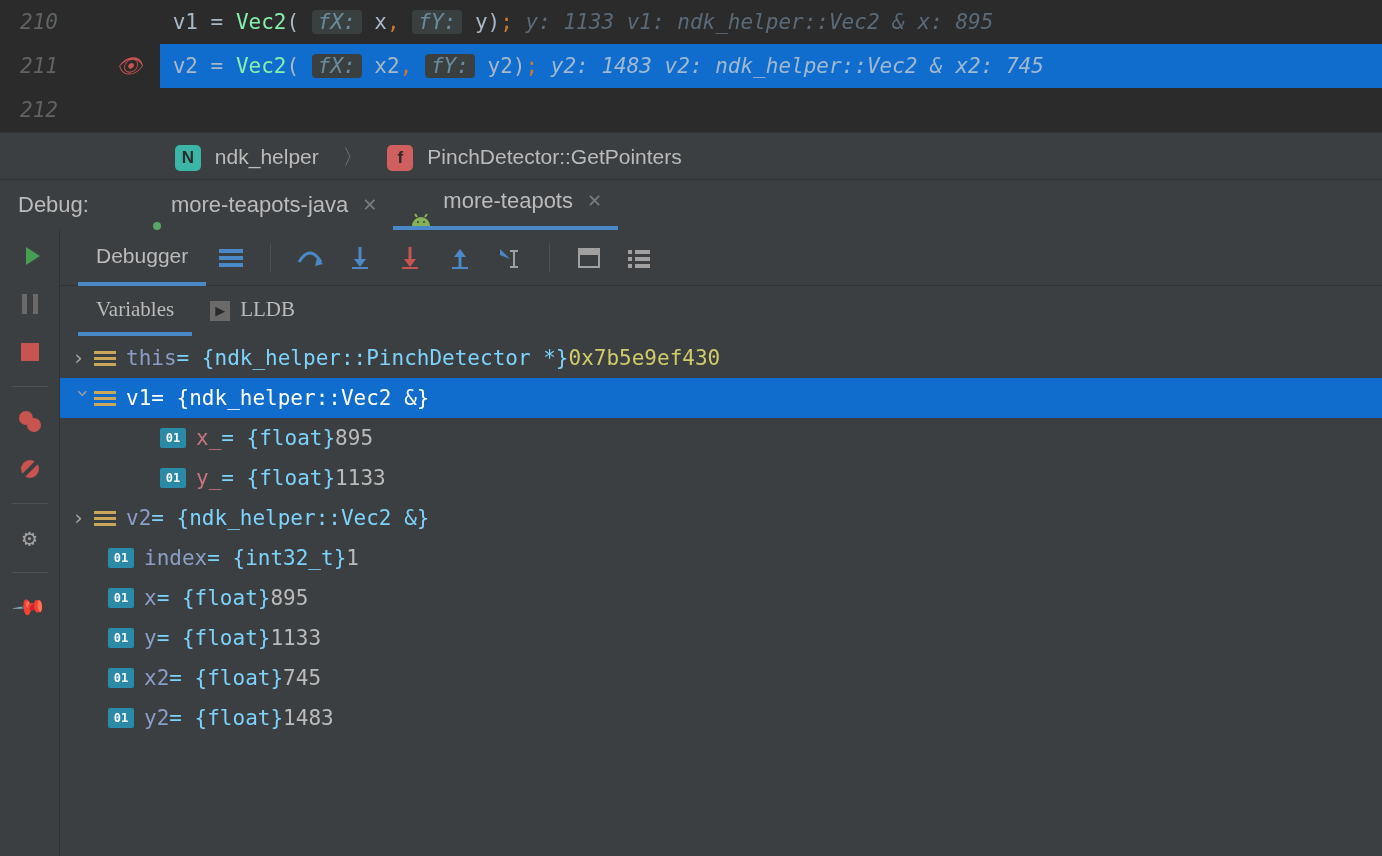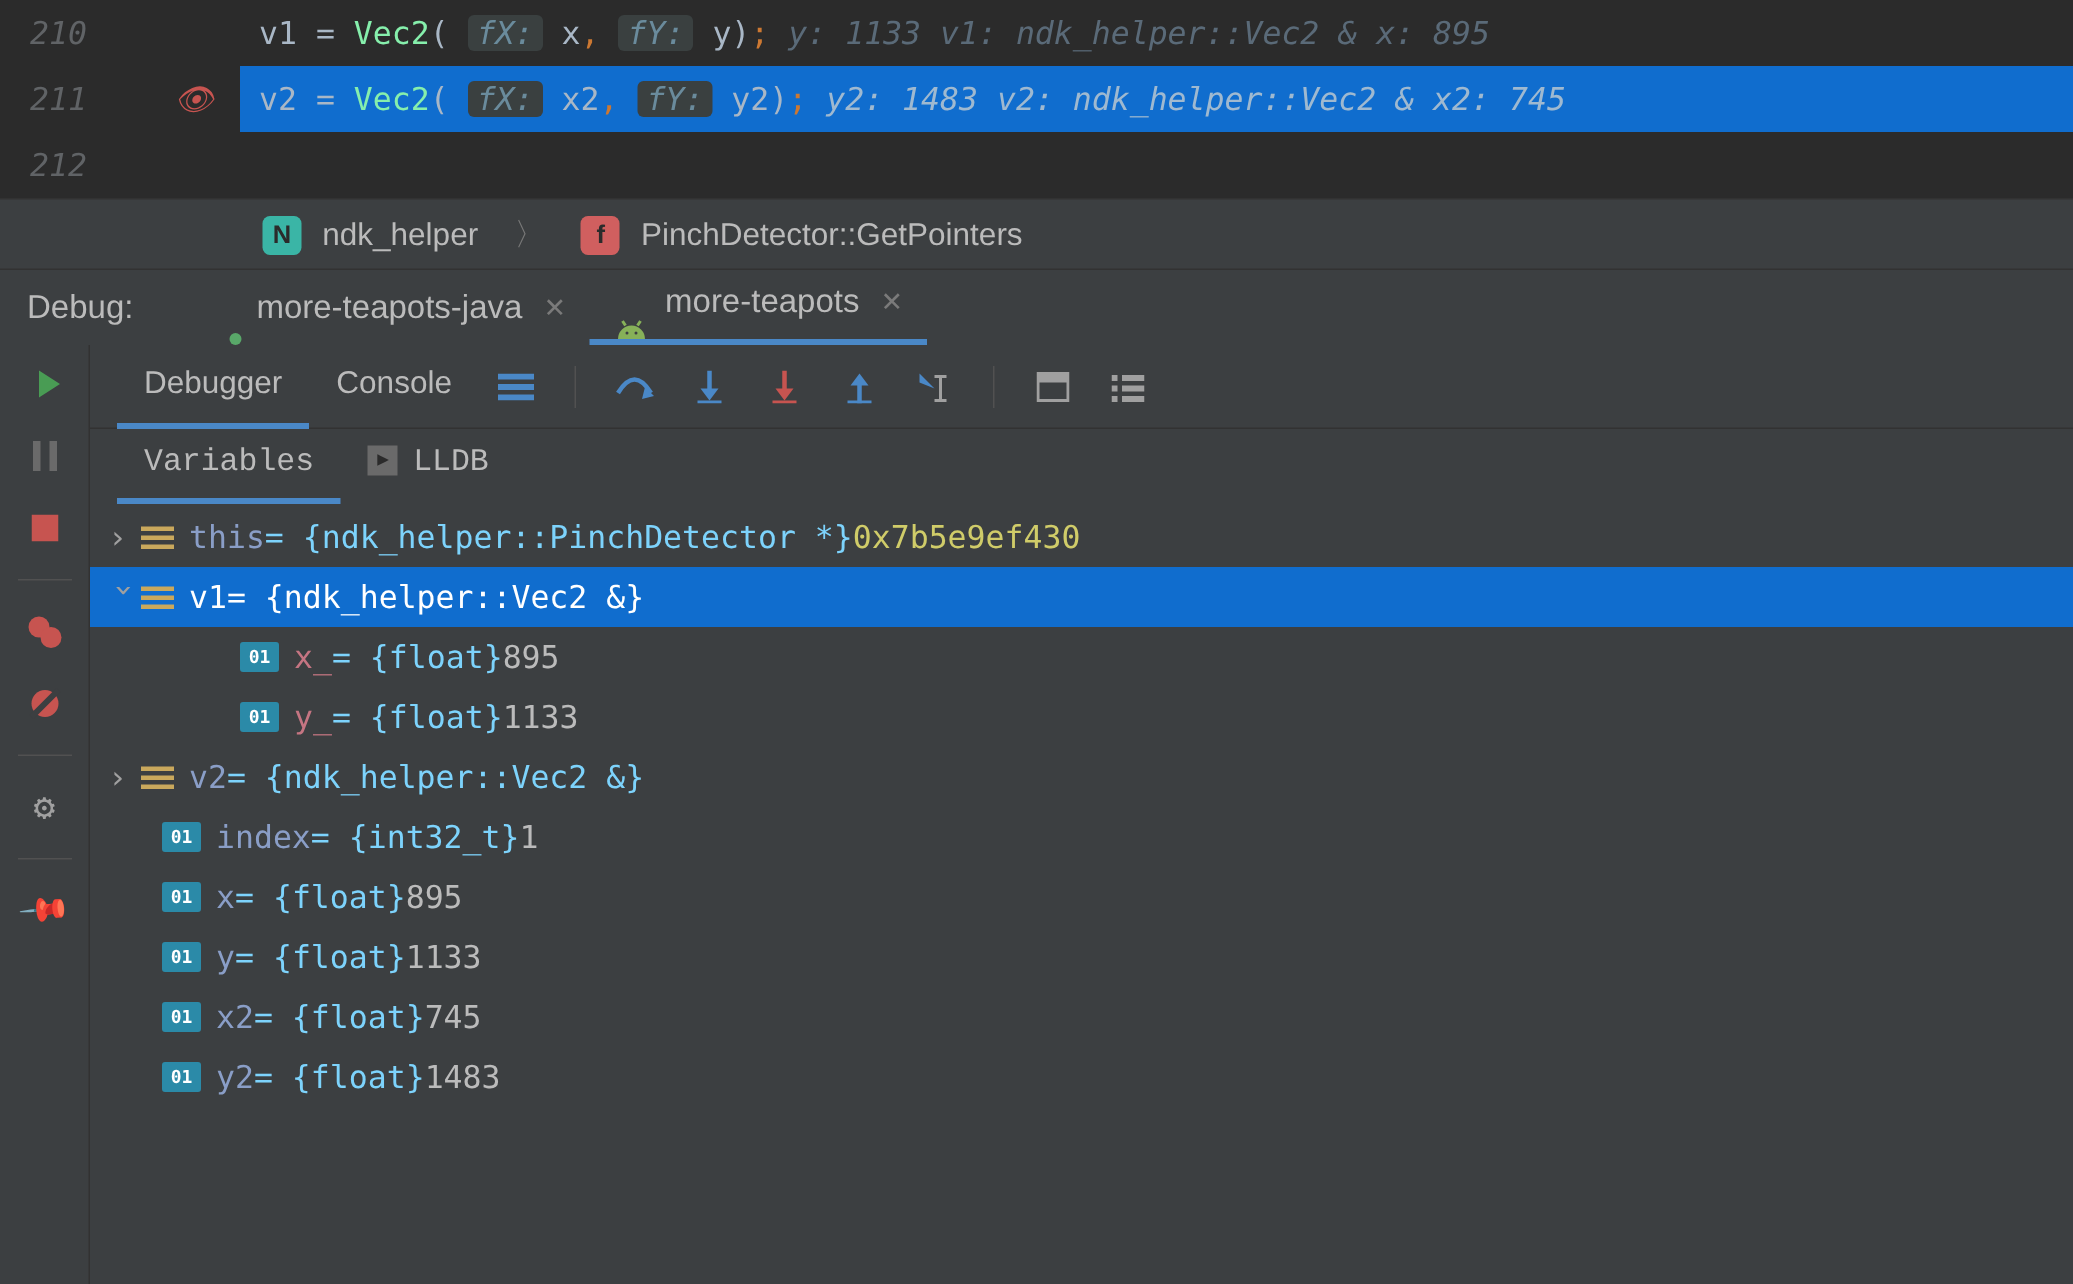--- a/index.html
+++ b/index.html
@@ -37,21 +37,21 @@
 .sb-play{color:#499C54}
 .sb-pause{color:#6a6a6a}
 .sb-stop{color:#C75450}
 .sb-sep{width:36px;height:1px;background:#515151}
 .debug-content{flex:1;background:#3C3F41;display:flex;flex-direction:column}
 .toolbar{height:56px;display:flex;align-items:center;padding-left:18px;font-family:Liberation Sans, sans-serif;font-size:21px;border-bottom:1px solid #323232}
 .toolbar-tab{padding:0 18px;height:56px;line-height:52px;color:#bbb}
 .toolbar-tab.active{border-bottom:4px solid #4A88C7}
 .toolbar-sep{width:1px;height:28px;background:#515151;margin:0 14px}
 .toolbar-icon{width:30px;height:30px;margin:0 10px;display:flex;align-items:center;justify-content:center}
-.subtabs{height:50px;display:flex;align-items:flex-start;padding-left:18px;font-family:Liberation Mono, monospace;font-size:21px}
+.subtabs{height:50px;display:flex;align-items:flex-start;padding-left:18px;font-family:Liberation Serif, serif;font-size:21px}
 .subtab{padding:0 18px;height:50px;line-height:46px;color:#bbb}
 .subtab.active{border-bottom:4px solid #4A88C7}
 .subtab .caret{display:inline-flex;width:20px;height:20px;background:#6a6a6a;color:#2b2b2b;align-items:center;justify-content:center;font-size:13px;margin-right:10px;vertical-align:middle}
 .vars{flex:1;background:#3C3F41;overflow:auto;padding-top:2px}
 .var-row{height:40px;line-height:40px;padding-left:12px;white-space:nowrap;font-size:21px;display:flex;align-items:center}
 .var-row.selected{background:#106DCE;color:#fff}
 .caret-exp{display:inline-block;width:22px;color:#a0a0a0}
 .indent1{padding-left:48px}
 .indent2{padding-left:100px}
 .var-icon-struct{display:inline-flex;flex-direction:column;width:22px;height:18px;margin-right:10px;vertical-align:middle;justify-content:space-around}
@@ -148,21 +148,20 @@
       </div>
     <div class="sb-sep"></div>
     <div class="sb-icon" style="color:#a0a0a0;font-size:24px">⚙</div>
     <div class="sb-sep"></div>
     <div class="sb-icon" style="color:#888;font-size:22px;transform:rotate(40deg)">📌</div>
   </div>
 
   <div class="debug-content">
     <div class="toolbar">
       <div class="toolbar-tab active">Debugger</div>
-      <div class="toolbar-tab">Console</div>
       <div class="toolbar-icon">
           <svg width="24" height="18">
             <rect fill="#4A88C7" y="0" width="24" height="4"></rect>
             <rect fill="#4A88C7" y="7" width="24" height="4"></rect>
             <rect fill="#4A88C7" y="14" width="24" height="4"></rect>
           </svg>
         </div>
       <div class="toolbar-sep"></div>
       <div class="toolbar-icon">
           <svg width="26" height="20">

